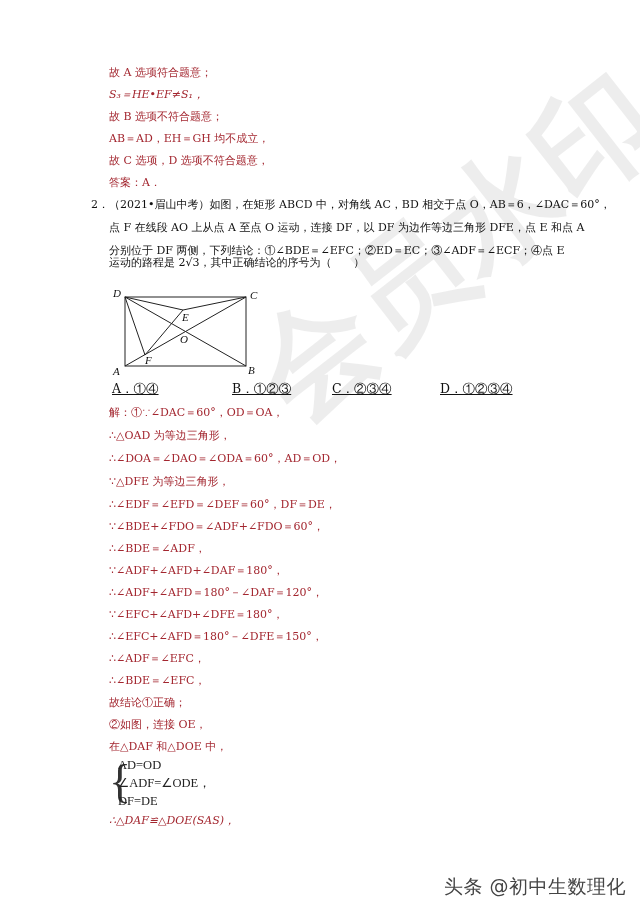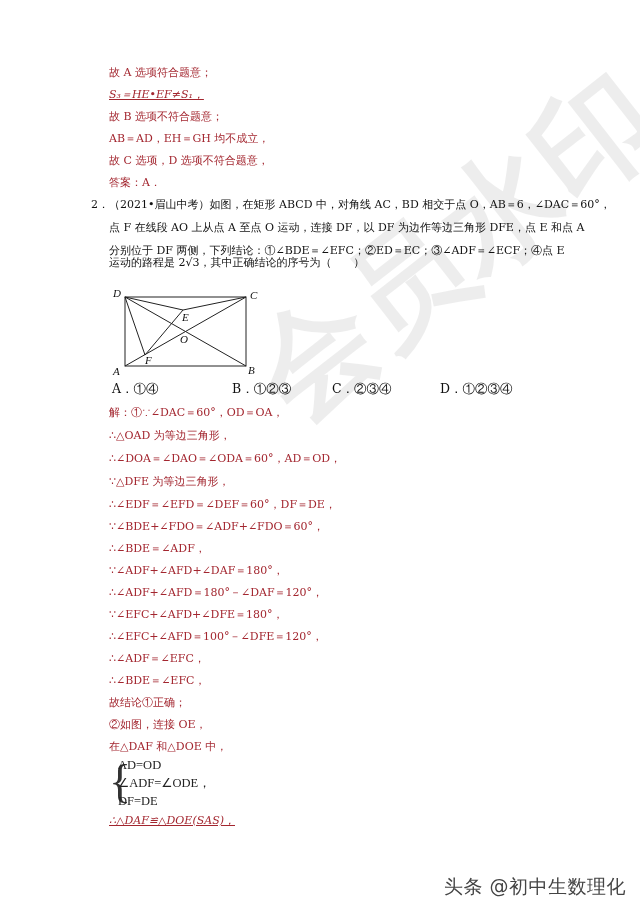--- a/index.html
+++ b/index.html
@@ -2,23 +2,23 @@
 <html><head>
 <meta charset="utf-8">
 <style>
   html, body { margin:0; padding:0; }
   body { width:640px; height:906px; background:#ffffff; position:relative; overflow:hidden;
          font-family:"DejaVu Serif","Liberation Serif",serif; }
   .line { position:absolute; left:109px; font-size:11px; line-height:16px; white-space:nowrap; color:#111; }
   .red { color:#a3262f; }
   .ind { left:109px; }
   .q { left:91px; }
-  .it { font-style:italic;text-decoration:underline; }
+  .it { font-style:italic; }
   .opts { position:absolute; top:381px; left:112px; width:420px; font-size:12.5px; color:#111; }
-  .opt { position:absolute; white-space:nowrap; }
+  .opt { position:absolute; white-space:nowrap;text-decoration:underline; }
   .brace-block { position:absolute; left:109px; top:756px; font-family:"Liberation Serif",serif; font-size:12.5px; color:#222; }
   .brace { position:absolute; left:0; top:0; font-size:46px; line-height:52px; color:#333; font-weight:100; }
   .brace-lines { position:absolute; left:9px; top:0; }
   .brace-lines div { height:18px; line-height:18px; white-space:nowrap; }
   .diagram { position:absolute; left:110px; top:285px; }
   .watermark { position:absolute; left:220px; top:330px; font-size:118px; color:rgba(0,0,0,0.07);
                transform:rotate(-38deg); transform-origin:left top; white-space:nowrap;
                font-family:"DejaVu Sans",sans-serif; font-weight:bold; pointer-events:none; }
   .footer { position:absolute; right:14px; top:874px; font-size:19px; color:#444;
             font-family:"DejaVu Sans",sans-serif; letter-spacing:0.5px; }
@@ -74,21 +74,21 @@
 <div class="line red" style="top:405px">解：①∵∠DAC＝60°，OD＝OA，</div>
 <div class="line red" style="top:428px">∴△OAD 为等边三角形，</div>
 <div class="line red" style="top:451px">∴∠DOA＝∠DAO＝∠ODA＝60°，AD＝OD，</div>
 <div class="line red" style="top:474px">∵△DFE 为等边三角形，</div>
 <div class="line red" style="top:497px">∴∠EDF＝∠EFD＝∠DEF＝60°，DF＝DE，</div>
 <div class="line red" style="top:519px">∵∠BDE+∠FDO＝∠ADF+∠FDO＝60°，</div>
 <div class="line red" style="top:541px">∴∠BDE＝∠ADF，</div>
 <div class="line red" style="top:563px">∵∠ADF+∠AFD+∠DAF＝180°，</div>
 <div class="line red" style="top:585px">∴∠ADF+∠AFD＝180°－∠DAF＝120°，</div>
 <div class="line red" style="top:607px">∵∠EFC+∠AFD+∠DFE＝180°，</div>
-<div class="line red" style="top:629px">∴∠EFC+∠AFD＝100°－∠DFE＝120°，</div>
+<div class="line red" style="top:629px">∴∠EFC+∠AFD＝180°－∠DFE＝150°，</div>
 <div class="line red" style="top:651px">∴∠ADF＝∠EFC，</div>
 <div class="line red" style="top:673px">∴∠BDE＝∠EFC，</div>
 <div class="line red" style="top:695px">故结论①正确；</div>
 <div class="line red" style="top:717px">②如图，连接 OE，</div>
 <div class="line red" style="top:739px">在△DAF 和△DOE 中，</div>
 
 <div class="brace-block">
   <div class="brace">{</div>
   <div class="brace-lines">
     <div>AD=OD</div>

